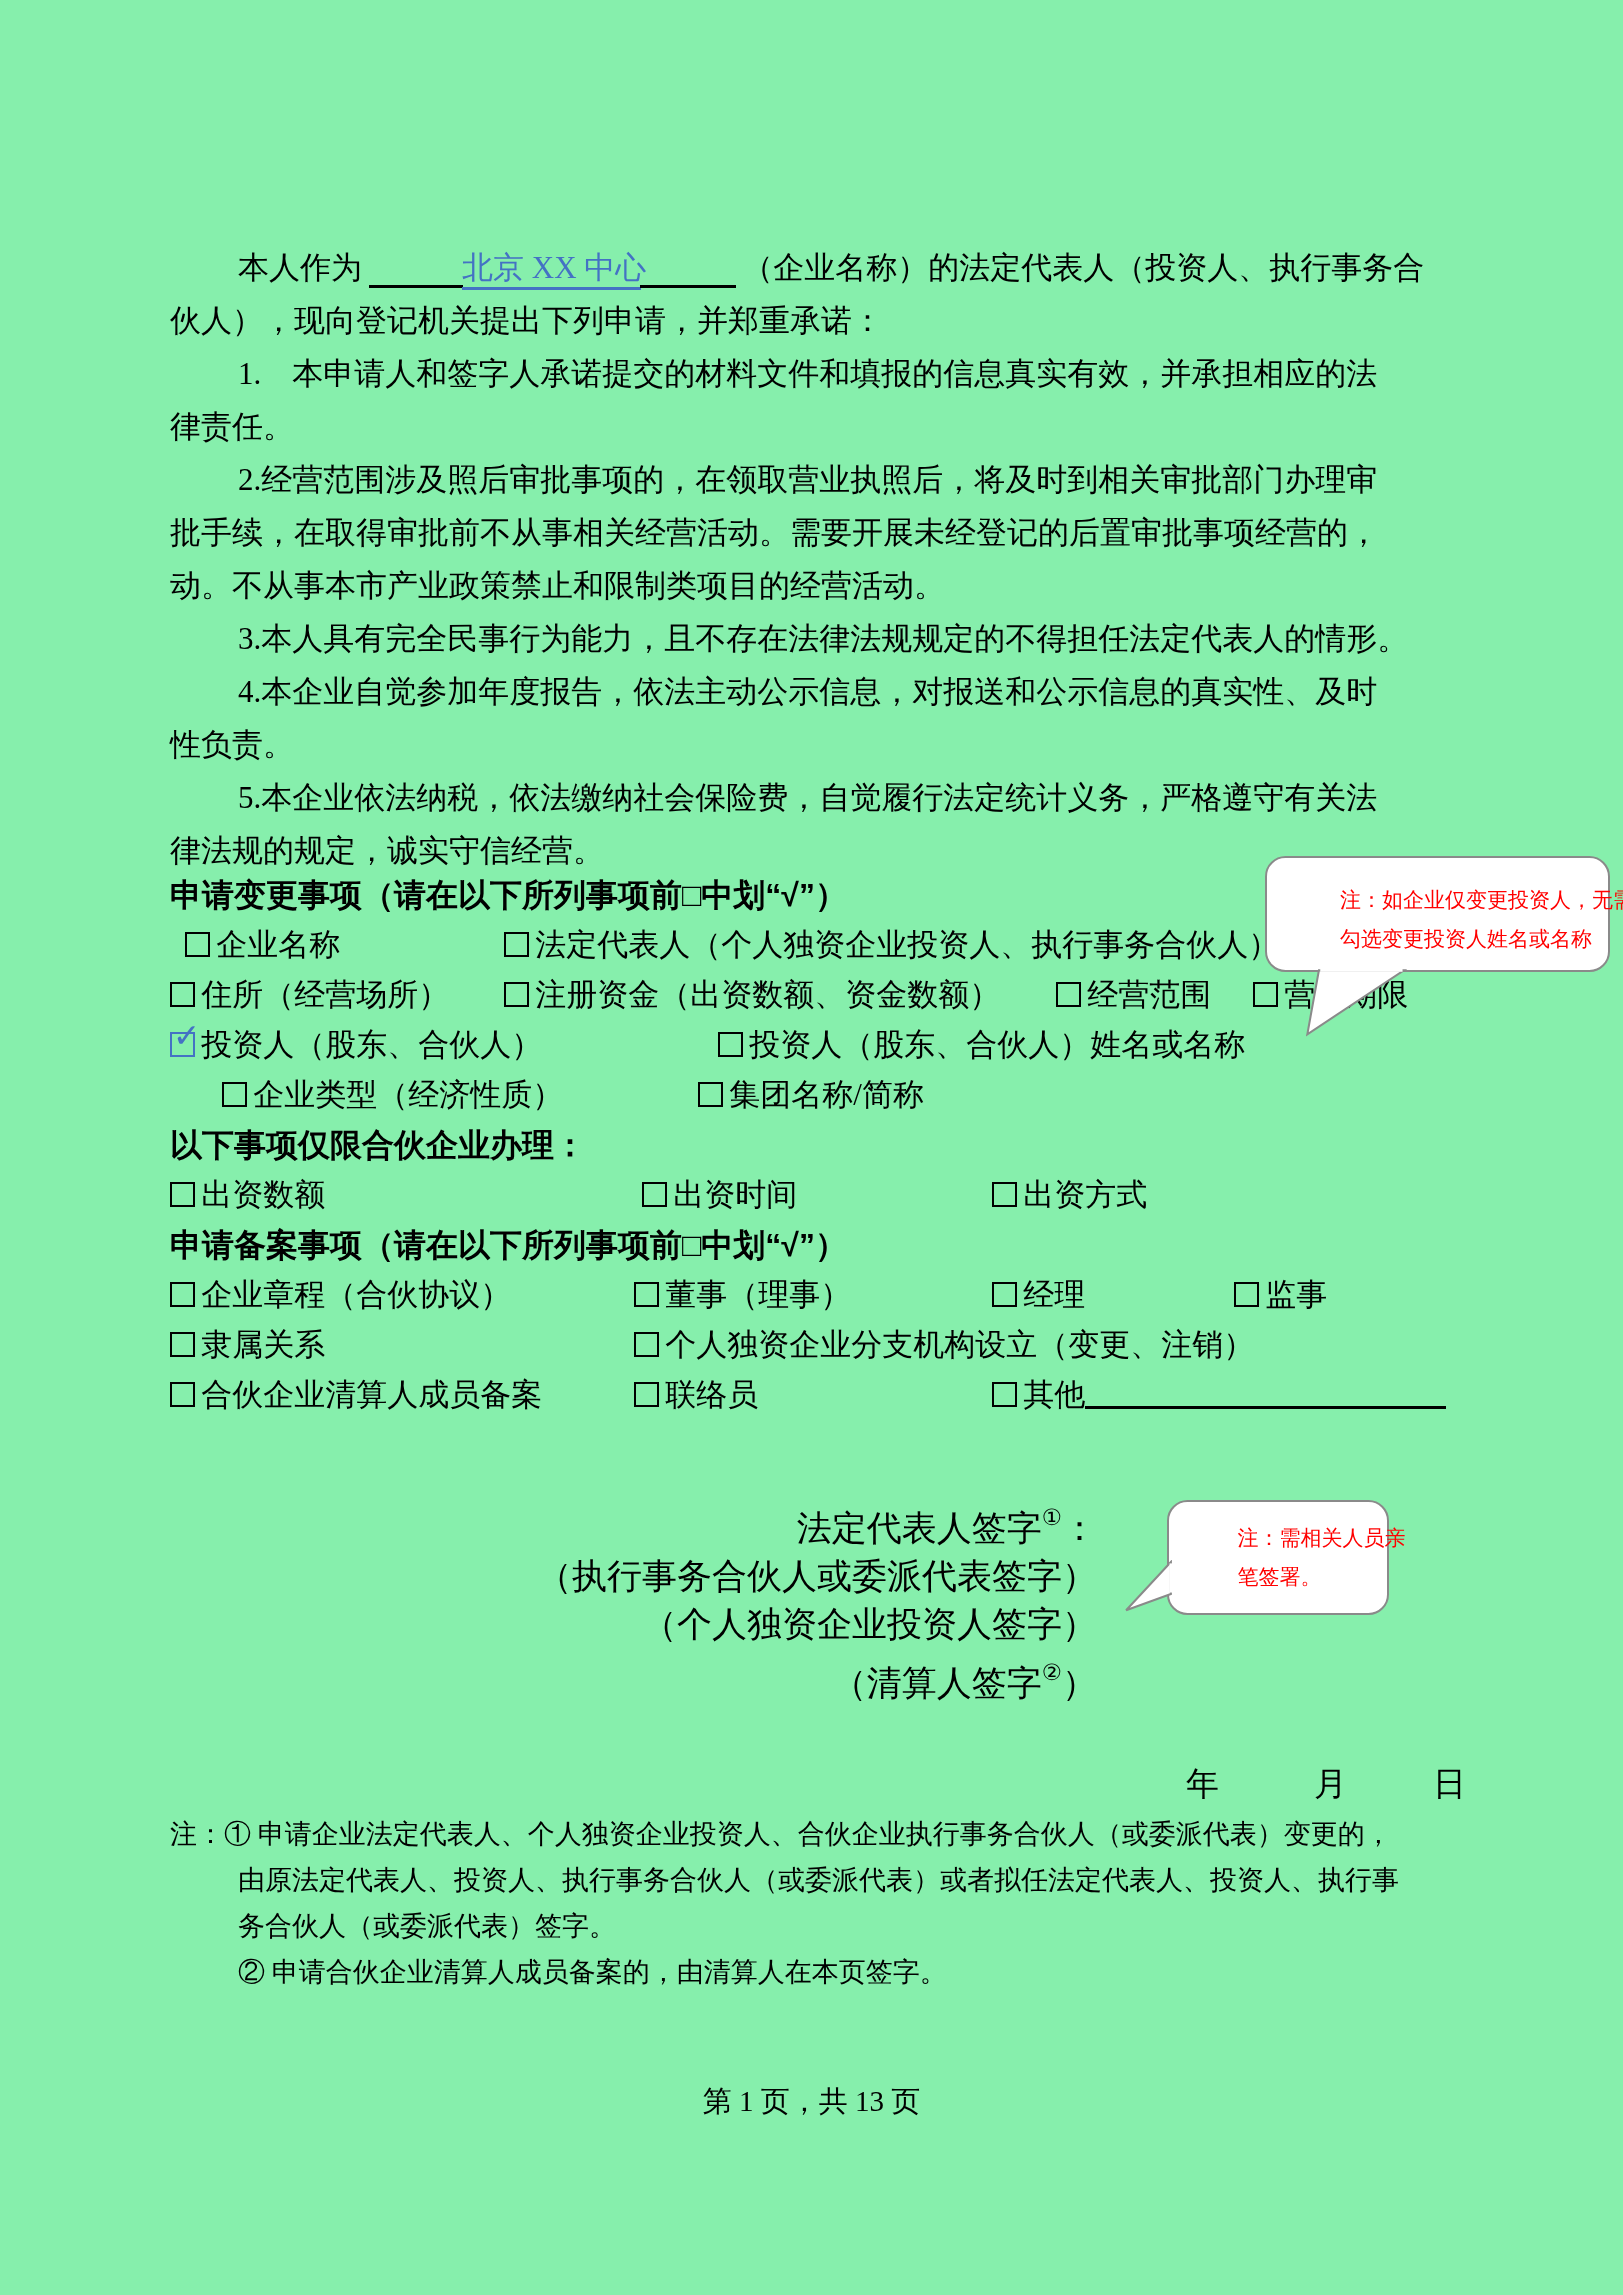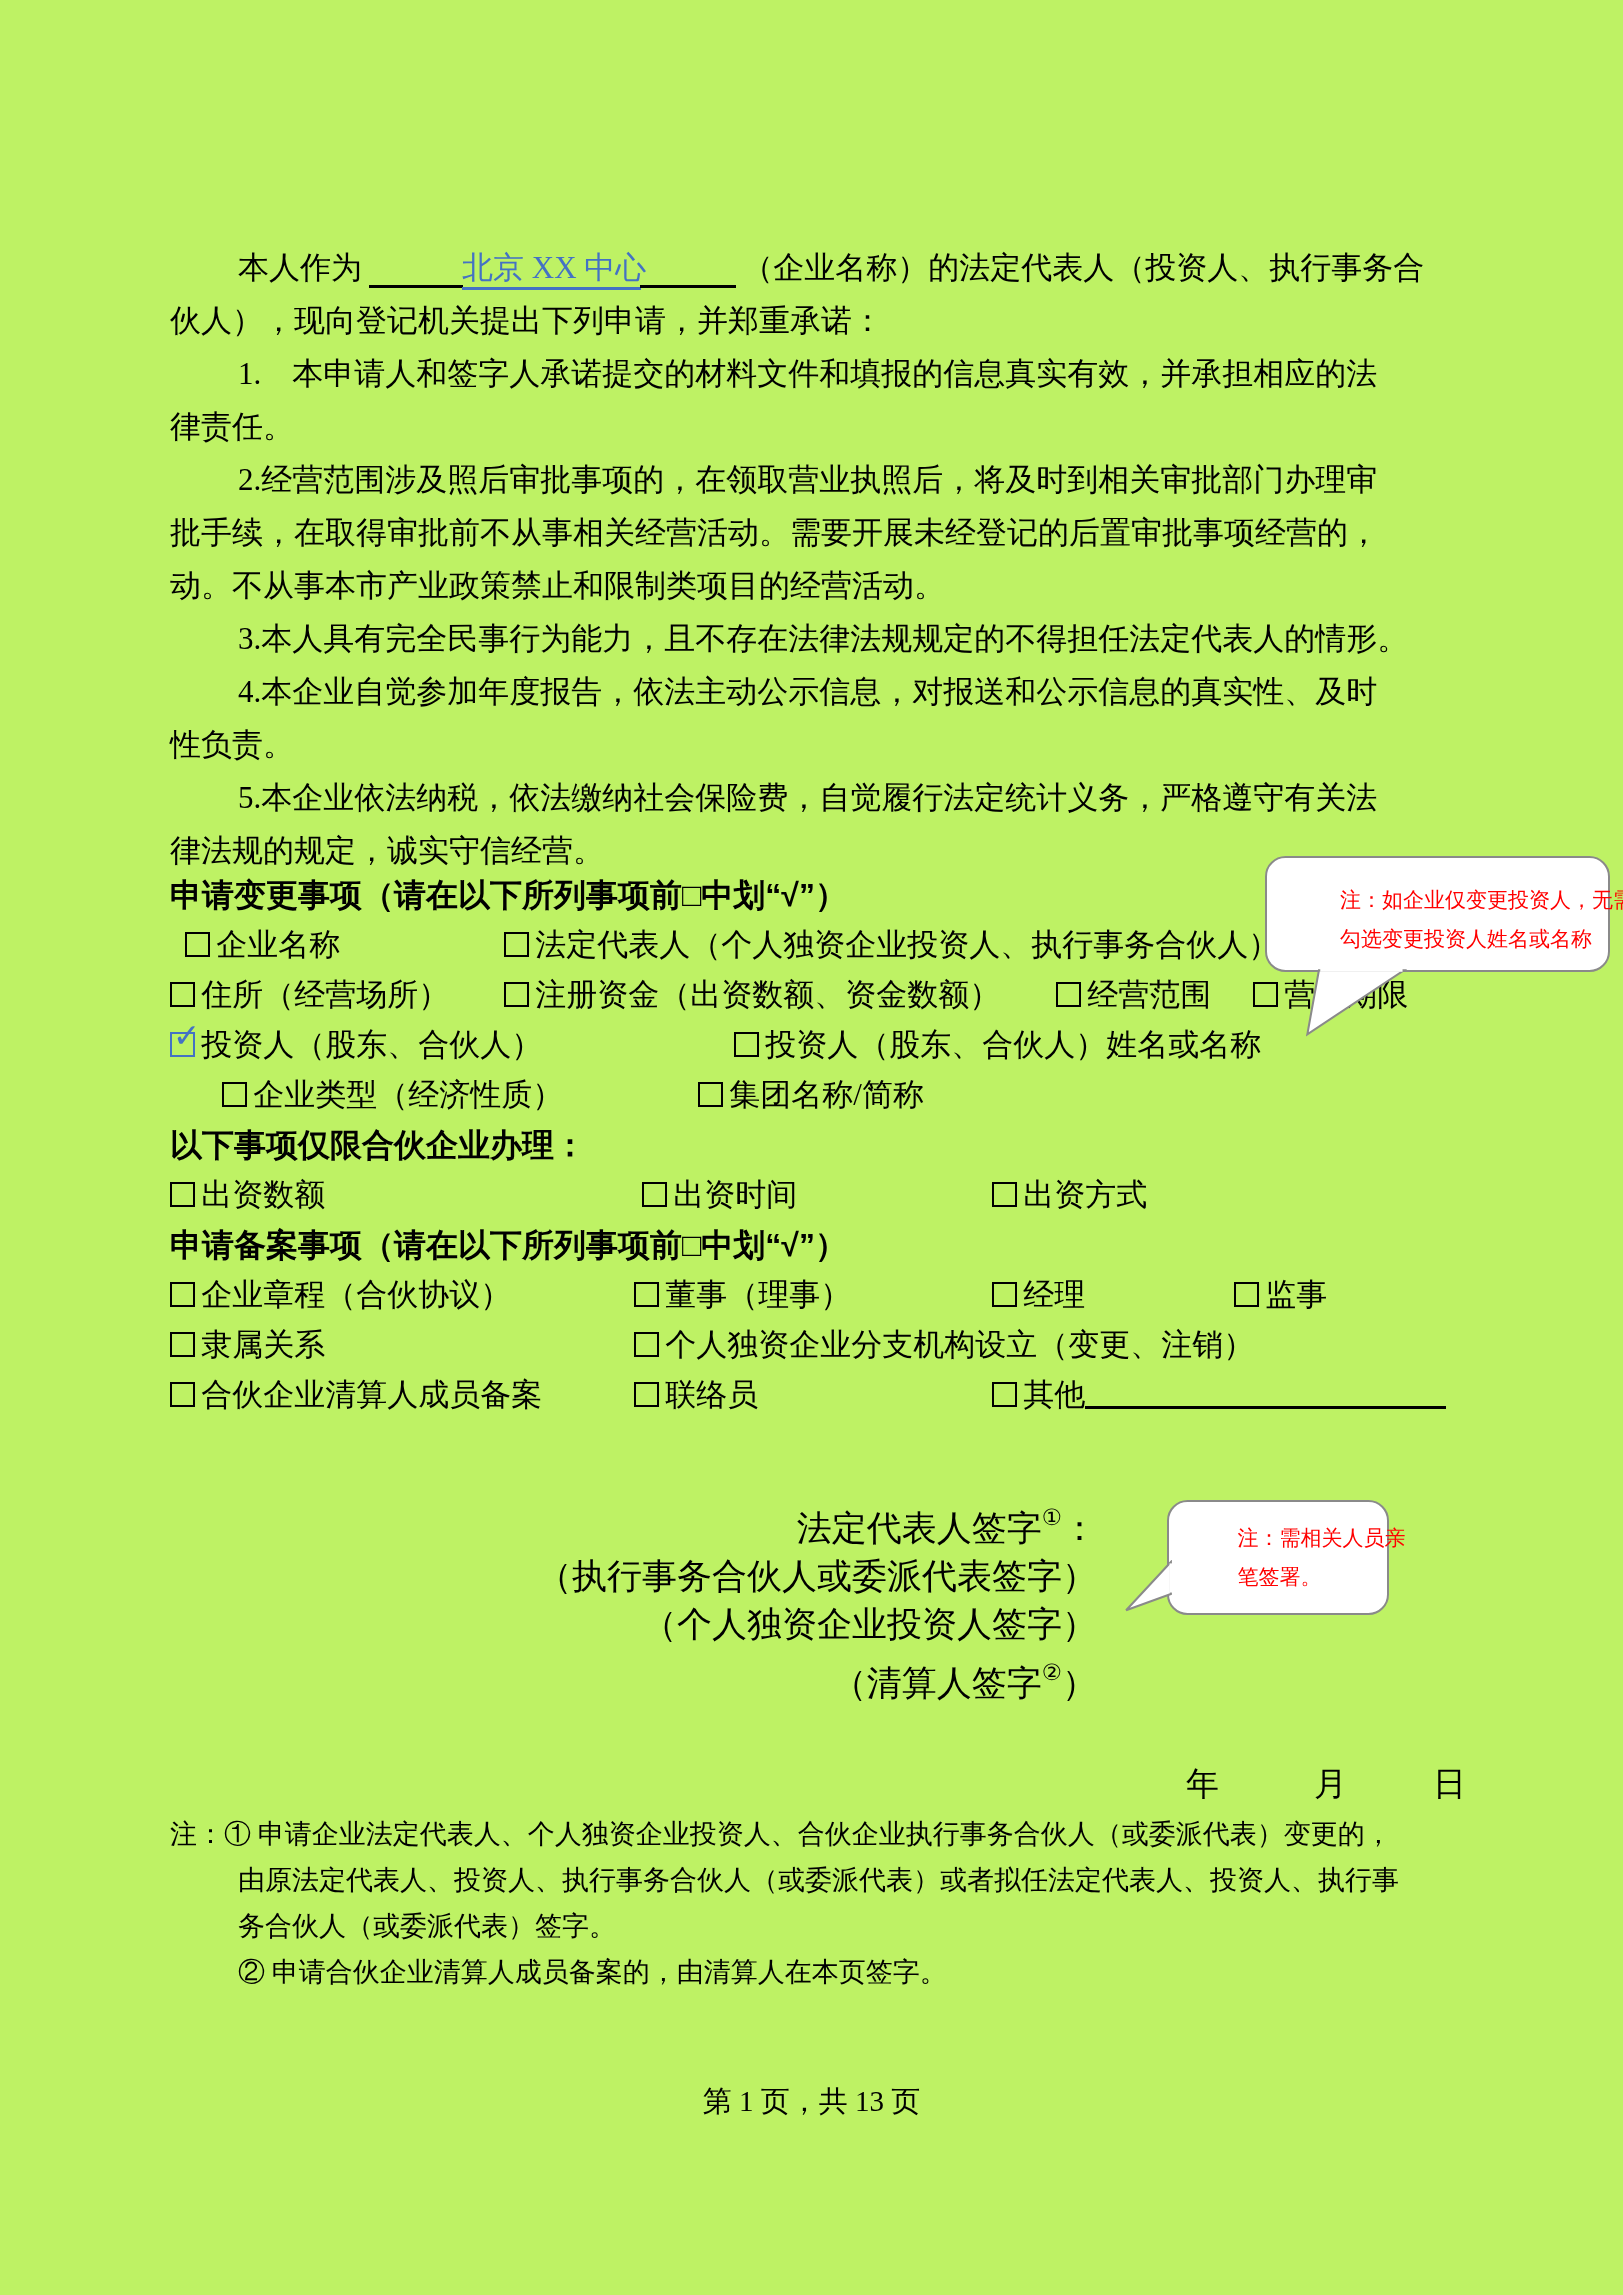--- a/index.html
+++ b/index.html
@@ -4,21 +4,21 @@
 <style>
   :root{
     --blue:#4472C4;
     --red:#FF0000;
     --callout-border:#8a8a8a;
   }
   html,body{margin:0;padding:0;background:#e8e8e8;}
   .page{
     position:relative;
     width:1623px;height:2295px;
-    background:#bef264;
+    background:#86efac;
     font-family:"Liberation Serif","DejaVu Serif",serif;
     color:#000;
     overflow:hidden;
   }
   .content{position:absolute;left:170px;top:241px;width:1289px;}
   .line{font-size:31px;line-height:53px;white-space:nowrap;}
   .ind{padding-left:68px;}
   .line1wrap{position:relative;}
   .spacer-a{display:inline-block;width:100px;}
   .spacer-b{display:inline-block;width:96px;}
@@ -104,21 +104,21 @@
       <span class="ck-item" style="left:334px;"><span class="bx"></span><span>法定代表人（个人独资企业投资人、执行事务合伙人）</span></span>
     </div>
     <div class="ck-row">
       <span class="ck-item" style="left:0;"><span class="bx"></span><span>住所（经营场所）</span></span>
       <span class="ck-item" style="left:334px;"><span class="bx"></span><span>注册资金（出资数额、资金数额）</span></span>
       <span class="ck-item" style="left:886px;"><span class="bx"></span><span>经营范围</span></span>
       <span class="ck-item" style="left:1083px;"><span class="bx"></span><span>营业期限</span></span>
     </div>
     <div class="ck-row">
       <span class="ck-item" style="left:0;"><span class="bx bx-checked"><span class="mark">✓</span></span><span>投资人（股东、合伙人）</span></span>
-      <span class="ck-item" style="left:544px;padding-left:20px;"><span class="bx"></span><span>投资人（股东、合伙人）姓名或名称</span></span>
+      <span class="ck-item" style="left:528px;padding-left:20px;"><span class="bx"></span><span>投资人（股东、合伙人）姓名或名称</span></span>
     </div>
     <div class="ck-row">
       <span class="ck-item" style="left:4px;padding-left:48px;"><span class="bx"></span><span>企业类型（经济性质）</span></span>
       <span class="ck-item" style="left:528px;"><span class="bx"></span><span>集团名称/简称</span></span>
     </div>
 
     <div class="sec-heading">以下事项仅限合伙企业办理：</div>
     <div class="ck-row">
       <span class="ck-item" style="left:0;"><span class="bx"></span><span>出资数额</span></span>
       <span class="ck-item" style="left:464px;padding-left:8px;"><span class="bx"></span><span>出资时间</span></span>

